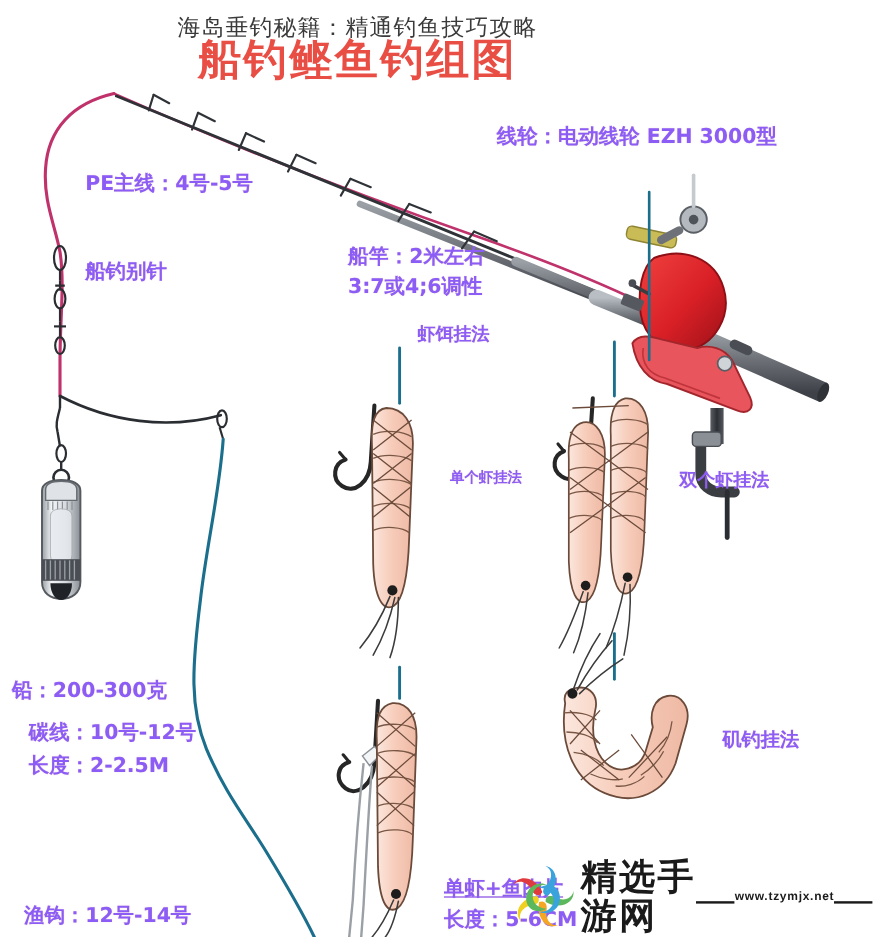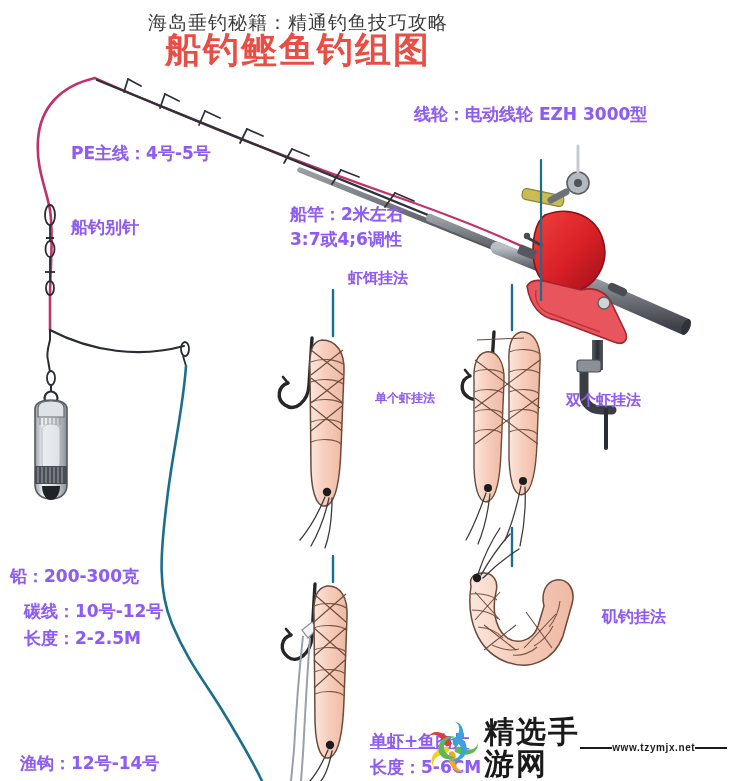--- a/index.html
+++ b/index.html
@@ -85,21 +85,21 @@
   }
   #wm-brand {
     font-size:30px;
     font-weight:bold;
     color:#1a1a1a;
     letter-spacing:2px;
     font-family:"DejaVu Sans","Liberation Sans",sans-serif;
     line-height:1.05;
   }
   #wm-url-row {
-    display:flex; align-items:center; gap:0;
+    display:flex; align-items:flex-end; gap:0;
     width:100%;
   }
   .wm-rule { flex:1; height:2px; background:#1a1a1a; }
   #wm-url {
     font-size:10px;
     font-weight:bold;
     color:#1a1a1a;
     letter-spacing:0.6px;
     font-family:"Liberation Sans",sans-serif;
   }

